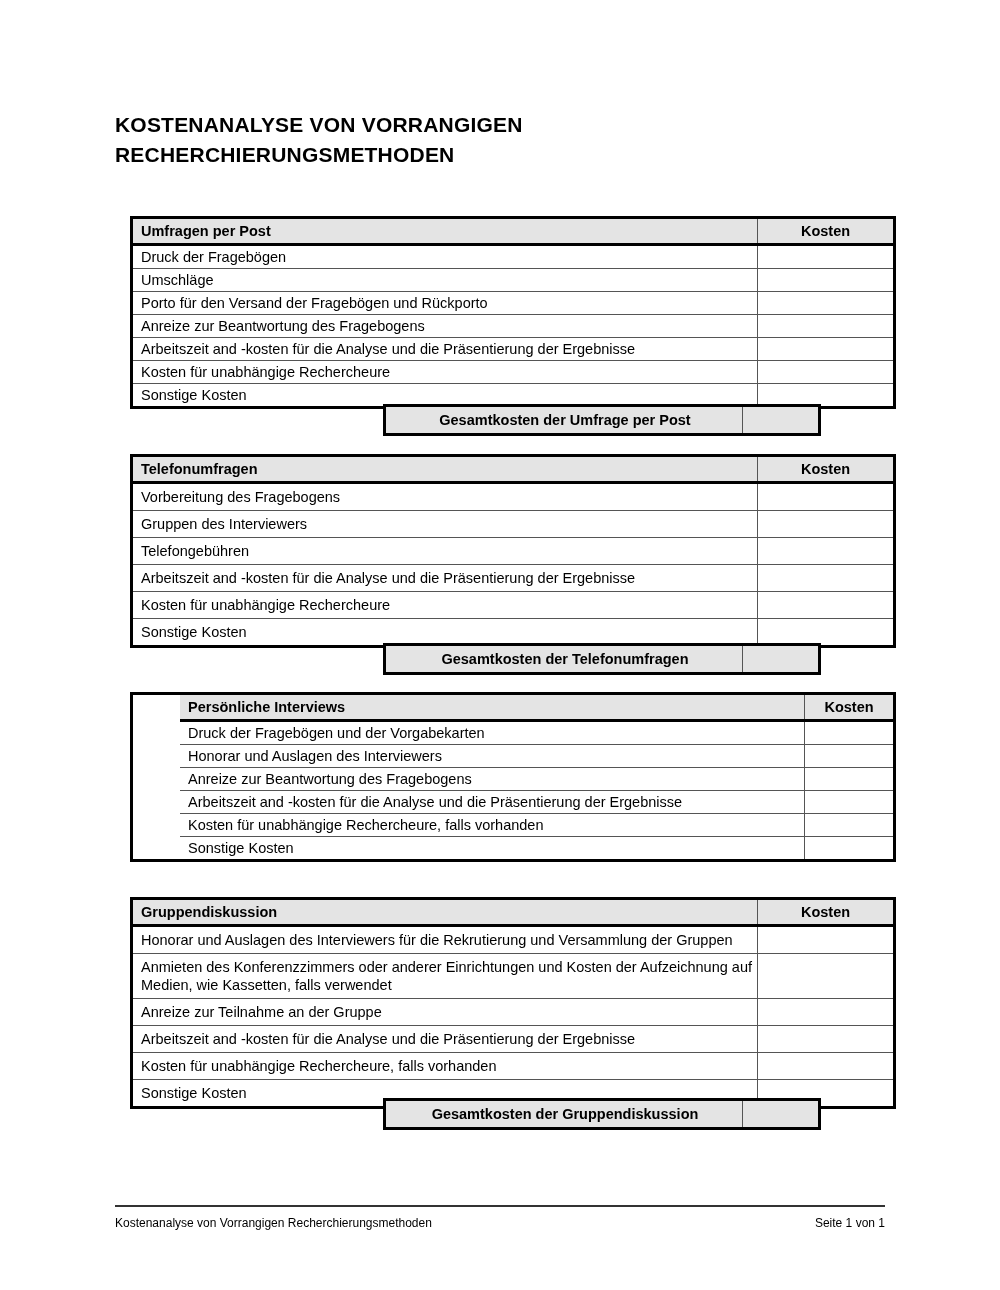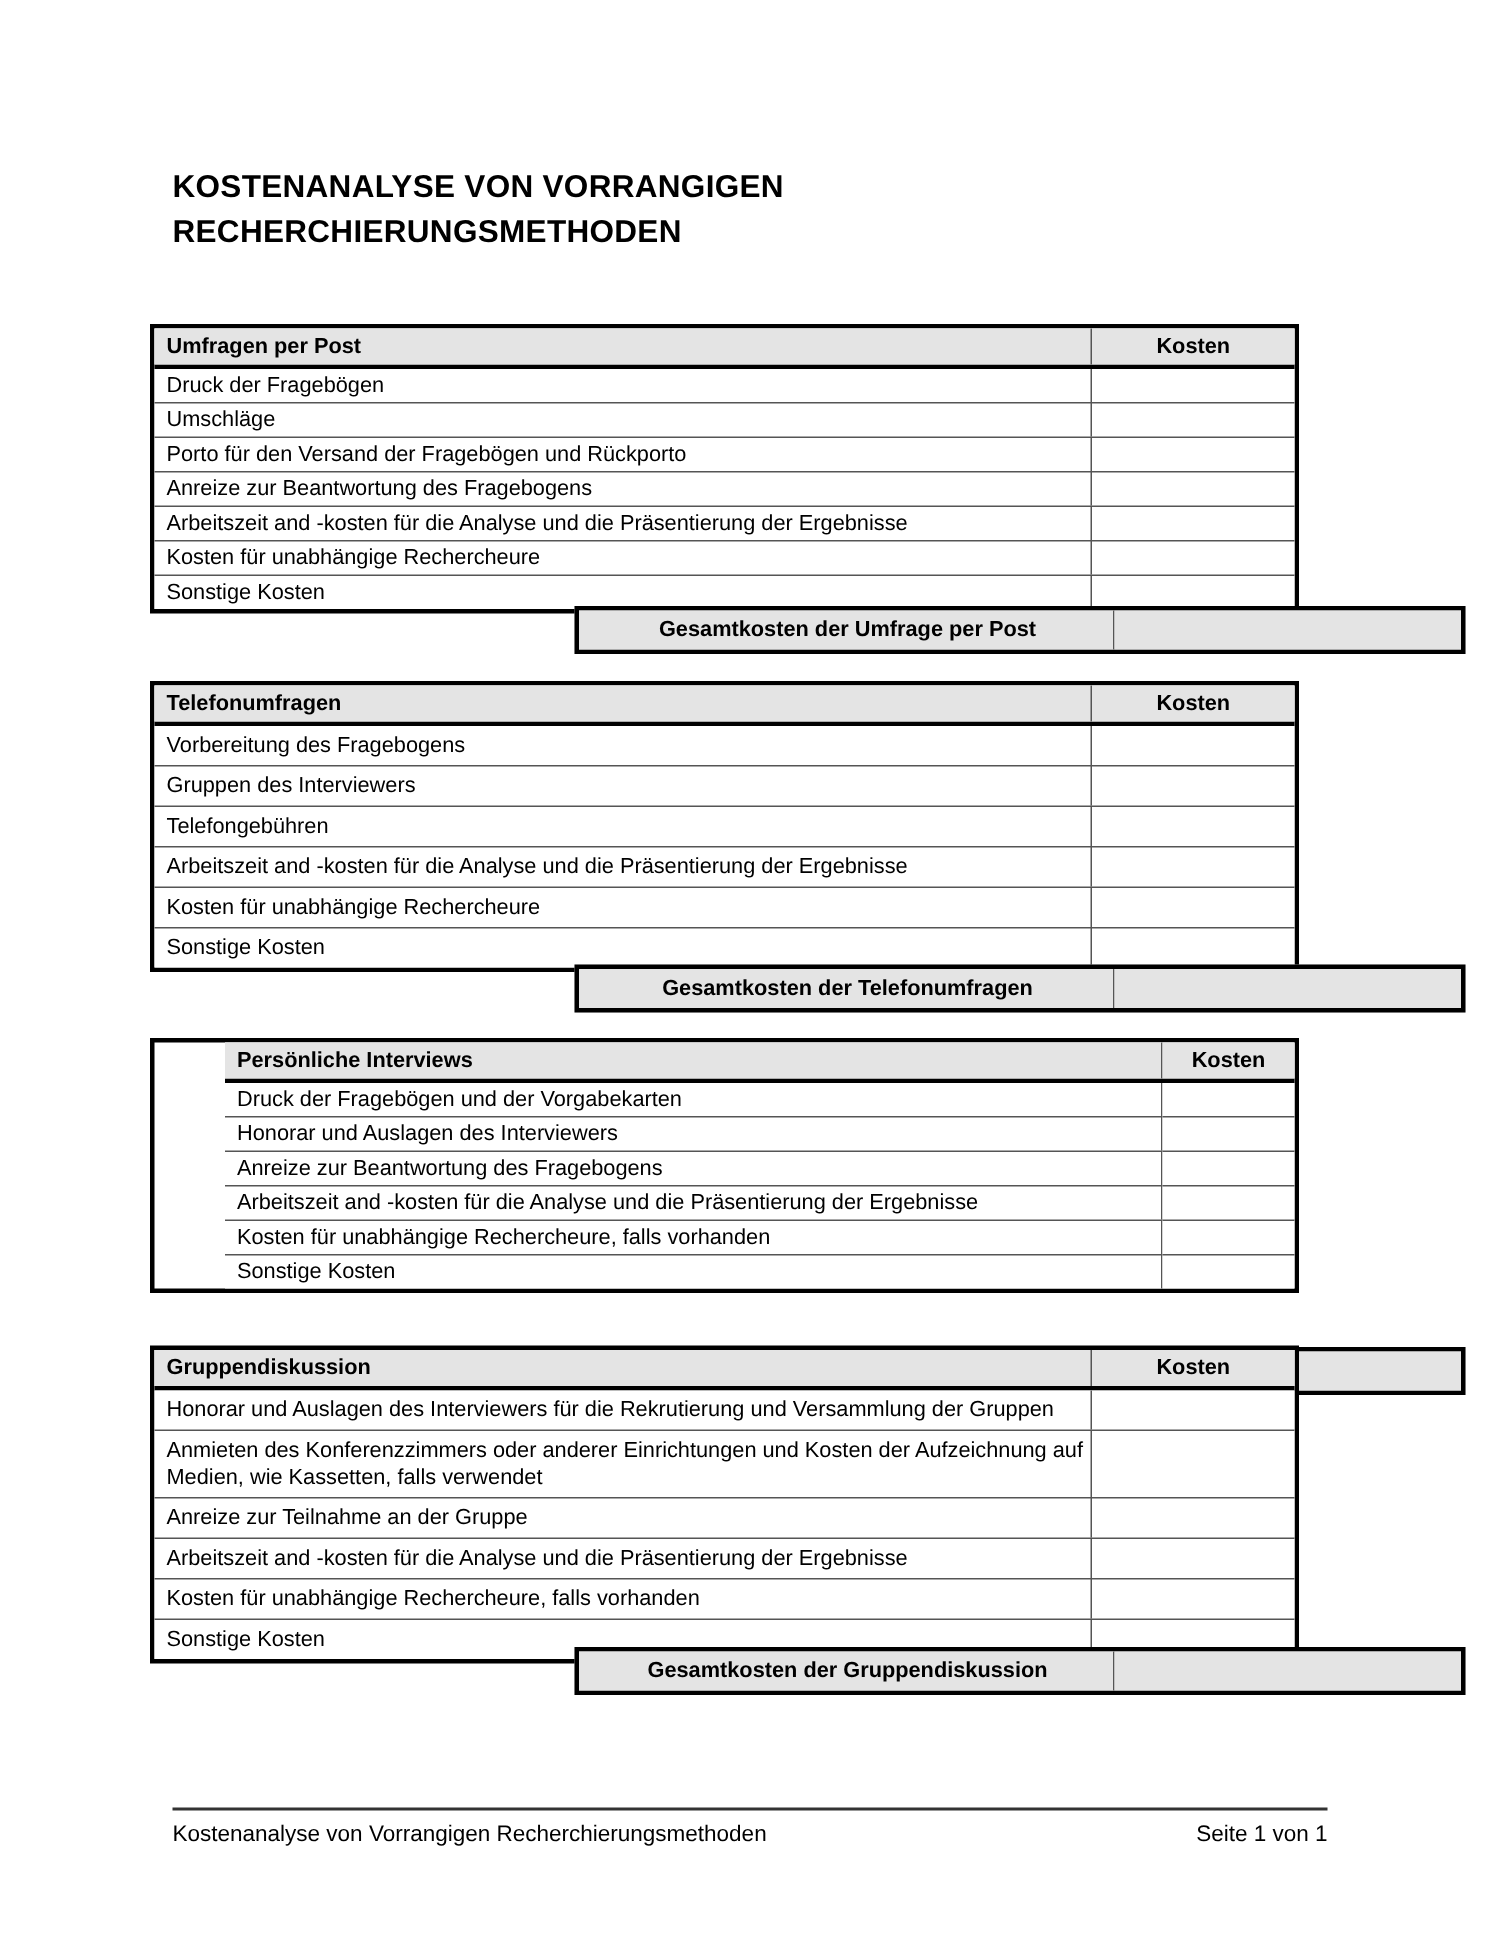--- a/index.html
+++ b/index.html
@@ -32,21 +32,21 @@
     font-size: 21px;
     font-weight: bold;
     line-height: 30px;
     letter-spacing: 0.2px;
   }
   .doc-title .title-line { display: block; }
 
   
   .cost-table {
     position: absolute;
-    left: 100px;
+    left: 130px;
     width: 766px;
     box-sizing: border-box;
     border: 3px solid #000;
     background: #ffffff;
   }
   .ct-row {
     display: flex;
     width: 100%;
     box-sizing: border-box;
   }
@@ -87,21 +87,21 @@
   
   .rows-h22 .ct-body .ct-label,
   .rows-h22 .ct-body .ct-cost { min-height: 16px; padding-top: 2px; padding-bottom: 2px; }
   .rows-h27 .ct-body .ct-label,
   .rows-h27 .ct-body .ct-cost { min-height: 19px; padding-top: 4px; padding-bottom: 4px; }
 
   
   .totals-bar {
     position: absolute;
     left: 383px;
-    width: 594px;
+    width: 438px;
     box-sizing: border-box;
     border: 3px solid #000;
     background: #e4e4e4;
     display: flex;
   }
   .tb-label {
     flex: 0 0 357px;
     width: 357px;
     box-sizing: border-box;
     border-right: 1px solid #555;
@@ -129,21 +129,21 @@
     border-top: 2px solid #333;
   }
   .footer {
     position: absolute;
     left: 115px;
     top: 1213px;
     width: 770px;
     display: flex;
     justify-content: space-between;
     align-items: flex-end;
-    font-size: 15px;
+    font-size: 12px;
     line-height: 20px;
   }
 </style>
 </head>
 <body>
 
 <div class="page">
 
   <div class="doc-title">
     <span class="title-line">KOSTENANALYSE VON VORRANGIGEN</span>

